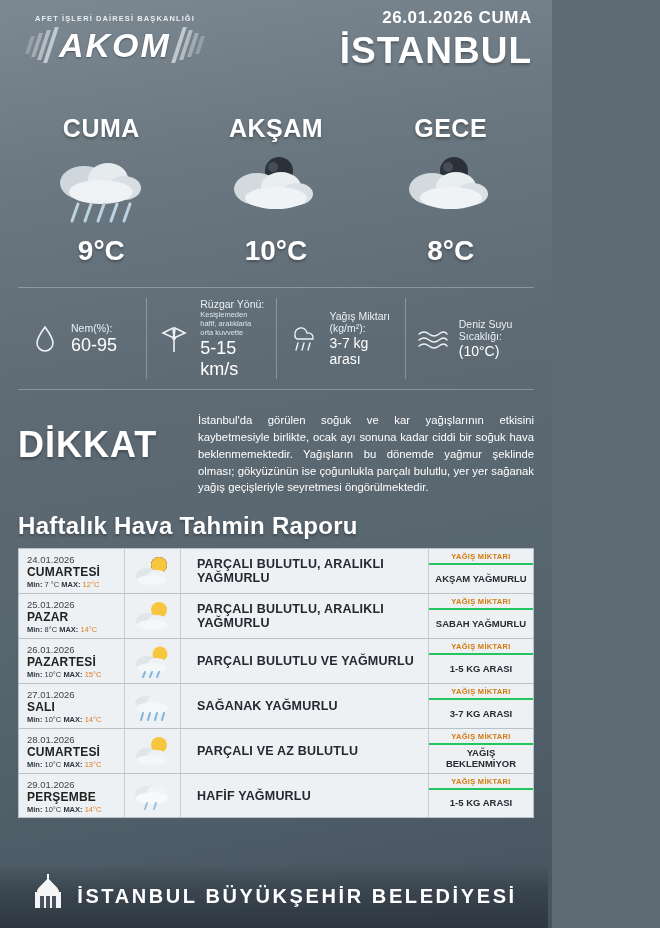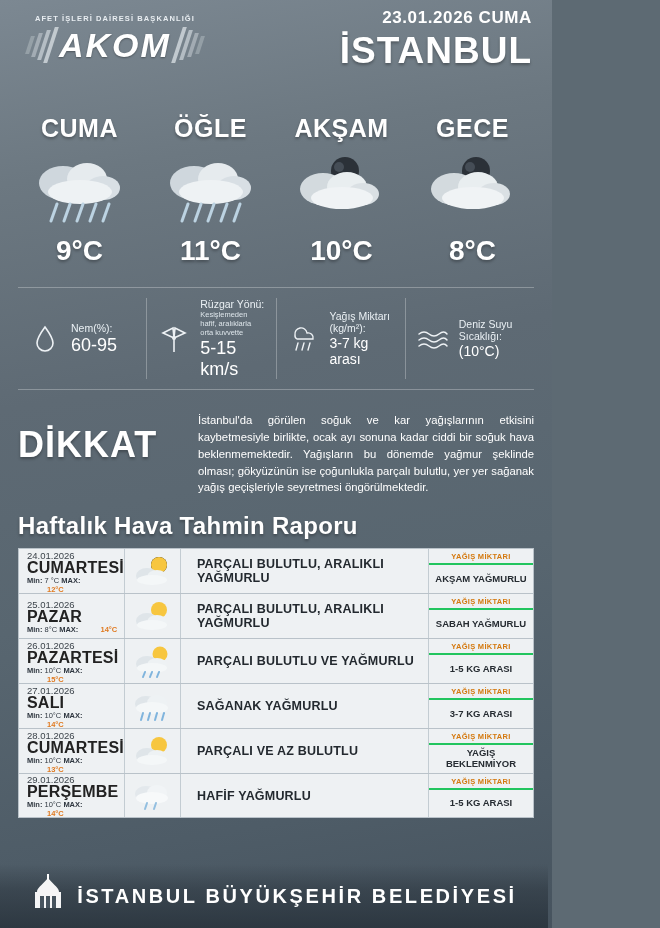--- a/index.html
+++ b/index.html
@@ -177,23 +177,23 @@
   .cell-date {
     width: 106px;
     padding: 4px 6px 3px 8px;
     background: #eef1f3;
     border-right: 1px solid #c3ccd2;
     display: flex;
     flex-direction: column;
     justify-content: center;
   }
   .cd-date { font-size: 9.5px; color: #3c444b; }
-  .cd-day { font-size: 16px; font-weight: bold; color: #222; letter-spacing: .2px; line-height: 14px; }
+  .cd-day { font-size: 12px; font-weight: bold; color: #222; letter-spacing: .2px; line-height: 14px; }
   .cd-minmax { font-size: 7.5px; color: #2f3740; margin-top: 1px; }
-  .cd-minmax .mx { color: #e07a20; font-weight: bold; margin-left: 20px; }
+  .cd-minmax .mx { color: #e07a20; font-weight: normal; }
   .cd-minmax b { font-weight: bold; }
   .cell-icon {
     width: 56px;
     border-right: 1px solid #c3ccd2;
     display: flex; align-items: center; justify-content: center;
     background: #eef1f3;
   }
   .cell-desc {
     flex: 1;
     display: flex; align-items: center;
@@ -267,21 +267,21 @@
       </div>
       <div class="akom-stripes-right">
         <div class="st"></div>
           <div class="st"></div>
           <div class="st"></div>
           <div class="st"></div>
       </div>
     </div>
 
     <div class="hdr-right">
-      <div class="hdr-date">23.01.2026 CUMA</div>
+      <div class="hdr-date">26.01.2026 CUMA</div>
       <div class="hdr-city">İSTANBUL</div>
     </div>
   </div>
 
   <div class="dayparts">
 
     <div class="daypart">
       <div class="dp-title">CUMA</div>
       <div class="dp-icon">
         <svg width="110" height="80" viewBox="0 0 110 80">
@@ -296,41 +296,20 @@
             <line x1="45" y1="55" x2="39" y2="72"></line>
             <line x1="58" y1="55" x2="52" y2="72"></line>
             <line x1="71" y1="55" x2="65" y2="72"></line>
             <line x1="84" y1="55" x2="78" y2="72"></line>
           </g>
         </svg>
       </div>
       <div class="dp-temp">9°C</div>
     </div>
 
-    <div class="daypart">
-      <div class="dp-title">ÖĞLE</div>
-      <div class="dp-icon">
-        <svg width="110" height="80" viewBox="0 0 110 80">
-          <g>
-            <ellipse cx="38" cy="34" rx="24" ry="17" fill="#cfd7dd"></ellipse>
-            <ellipse cx="62" cy="30" rx="20" ry="16" fill="#e6ebee"></ellipse>
-            <ellipse cx="78" cy="39" rx="17" ry="12" fill="#d8dfe4"></ellipse>
-            <ellipse cx="55" cy="43" rx="32" ry="12" fill="#eef2f4"></ellipse>
-          </g>
-          <g stroke="#bcd3e2" stroke-width="3" stroke-linecap="round">
-            <line x1="32" y1="55" x2="26" y2="72"></line>
-            <line x1="45" y1="55" x2="39" y2="72"></line>
-            <line x1="58" y1="55" x2="52" y2="72"></line>
-            <line x1="71" y1="55" x2="65" y2="72"></line>
-            <line x1="84" y1="55" x2="78" y2="72"></line>
-          </g>
-        </svg>
-      </div>
-      <div class="dp-temp">11°C</div>
-    </div>
 
     <div class="daypart">
       <div class="dp-title">AKŞAM</div>
       <div class="dp-icon">
         <svg width="110" height="80" viewBox="0 0 110 80">
           <circle cx="58" cy="22" r="14" fill="#2b3138"></circle>
           <circle cx="52" cy="18" r="5" fill="#454d56"></circle>
           <circle cx="63" cy="27" r="4" fill="#454d56"></circle>
           <g>
             <ellipse cx="36" cy="40" rx="23" ry="16" fill="#d3dade"></ellipse>

